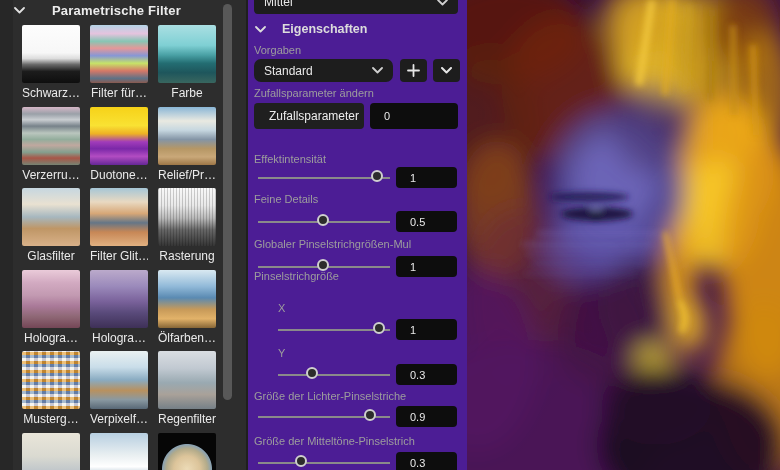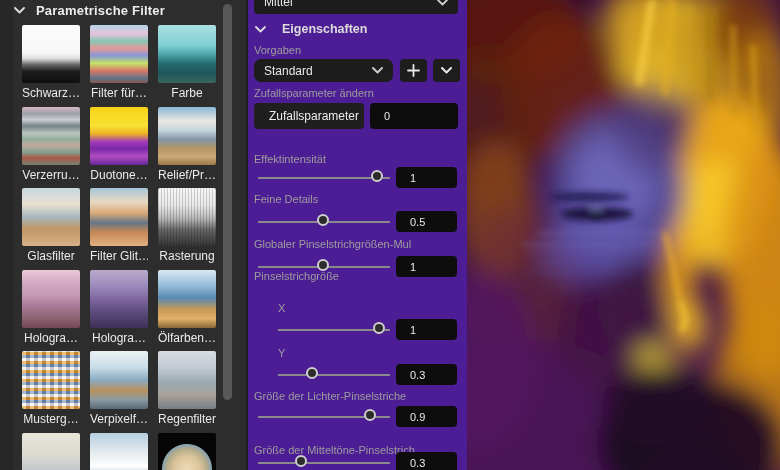--- a/index.html
+++ b/index.html
@@ -3,21 +3,21 @@
 <meta charset="utf-8">
 <style>
   * { margin:0; padding:0; box-sizing:border-box; }
   html,body { width:780px; height:470px; overflow:hidden; background:#2c2c2c;
               font-family:"Liberation Sans", sans-serif; }
   #app { position:relative; width:780px; height:470px; background:#2c2c2c; }
 
   
   #left-panel { position:absolute; left:0; top:0; width:246px; height:470px; background:#2d2d2d; }
   #left-panel .edge { position:absolute; left:0; top:0; width:13px; height:470px; background:#272727; }
-  #filters-header { position:absolute; left:14px; top:3px; display:flex; align-items:center; gap:11px; }
+  #filters-header { position:absolute; left:14px; top:3px; display:flex; align-items:center; gap:27px; }
   #filters-header .title { font-size:13px; font-weight:bold; color:#ececec; letter-spacing:.2px; }
   .chev { width:11px; height:7px; display:block; }
   #filter-grid { position:absolute; left:22px; top:25px; width:200px; display:grid;
                  grid-template-columns:repeat(3,58px); column-gap:10px; grid-auto-rows:81.6px; }
   .cell { width:58px; }
   .thumb { width:58px; height:58px; border-radius:2px; }
   .tlabel { margin-top:3px; font-size:12px; color:#eaeaea; text-align:center;
             white-space:nowrap; overflow:hidden; }
   #left-scrollbar { position:absolute; left:223px; top:4px; width:9px; height:396px;
                     background:#585858; border-radius:5px; }
@@ -264,21 +264,21 @@
 
     <div class="label" style="top:390px;">Größe der Lichter-Pinselstriche</div>
     <div class="sl-row" style="top:406px;">
       <div class="trackwrap">
         <div class="track"></div>
         <div class="handle" style="left: calc(86% - 8px);"></div>
       </div>
       <div class="value-box">0.9</div>
     </div>
 
-    <div class="label" style="top:444px;">Größe der Mitteltöne-Pinselstrich</div>
+    <div class="label" style="top:435px;">Größe der Mitteltöne-Pinselstrich</div>
     <div class="sl-row" style="top:452px;">
       <div class="trackwrap">
         <div class="track"></div>
         <div class="handle" style="left: calc(34% - 8px);"></div>
       </div>
       <div class="value-box">0.3</div>
     </div>
   </div>
 
   <div id="canvas">

